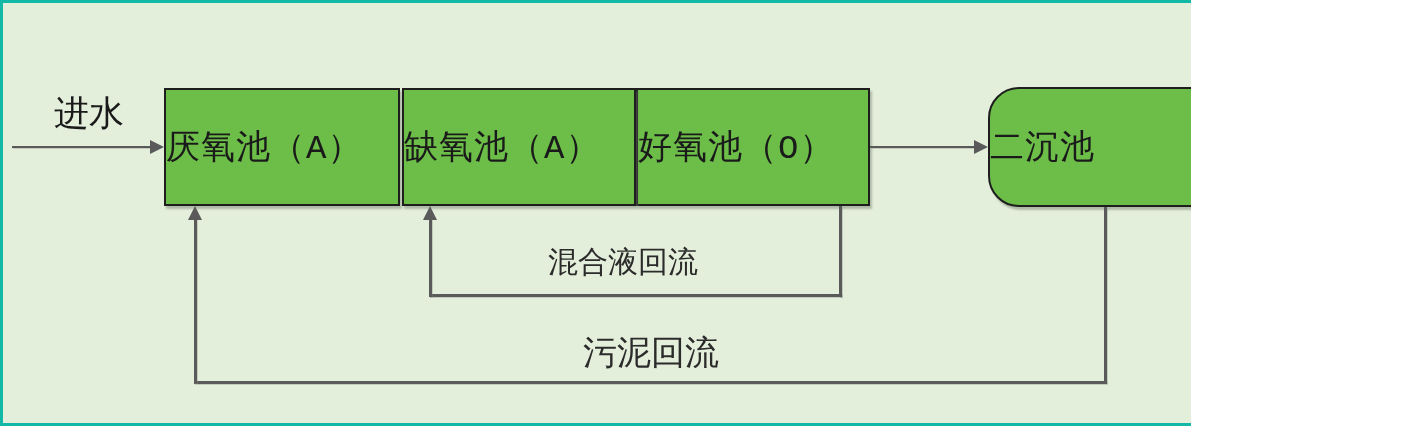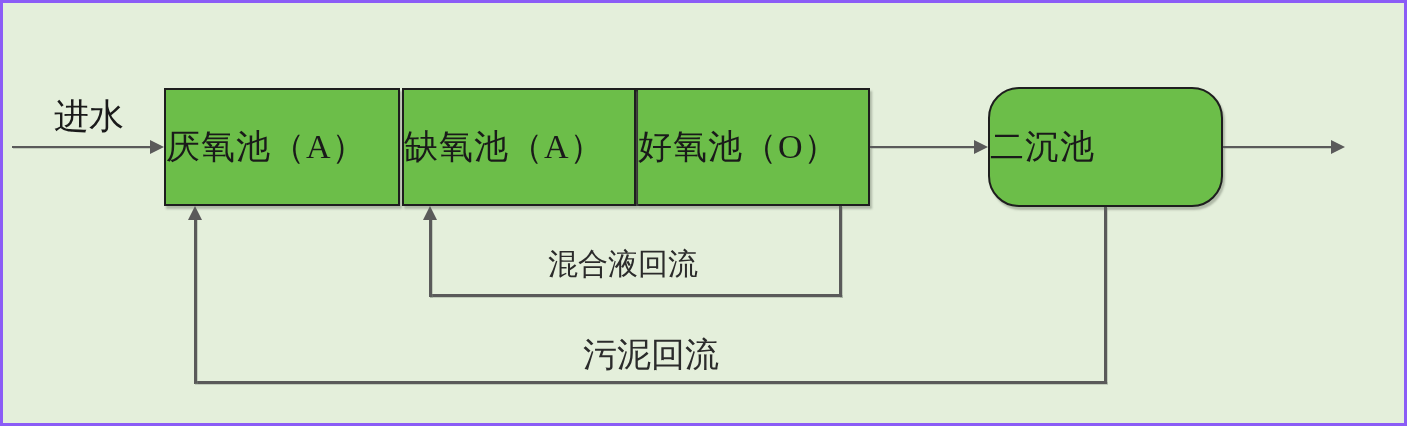--- a/index.html
+++ b/index.html
@@ -6,23 +6,23 @@
     --background:#e4efdb;
     --box-fill:#6cbe49;
     --box-border:#1e1e1e;
     --line:#5a5a5a;
     --text:#1a1a1a;
   }
   html,body{margin:0;padding:0;}
   body{background:#ffffff;}
   .canvas{
     position:relative;
-    width:1407px;height:426px;
-    background:#8b5cf6;
-    font-family:Liberation Serif, serif;
+    width:1191px;height:426px;
+    background:#14b8a6;
+    font-family:Liberation Mono, monospace;
     overflow:hidden;
   }
   .sheet{
     position:absolute;left:3px;top:3px;
     width:1401px;height:420px;
     background:var(--background);
   }
   .tank{
     position:absolute;
     box-sizing:border-box;

